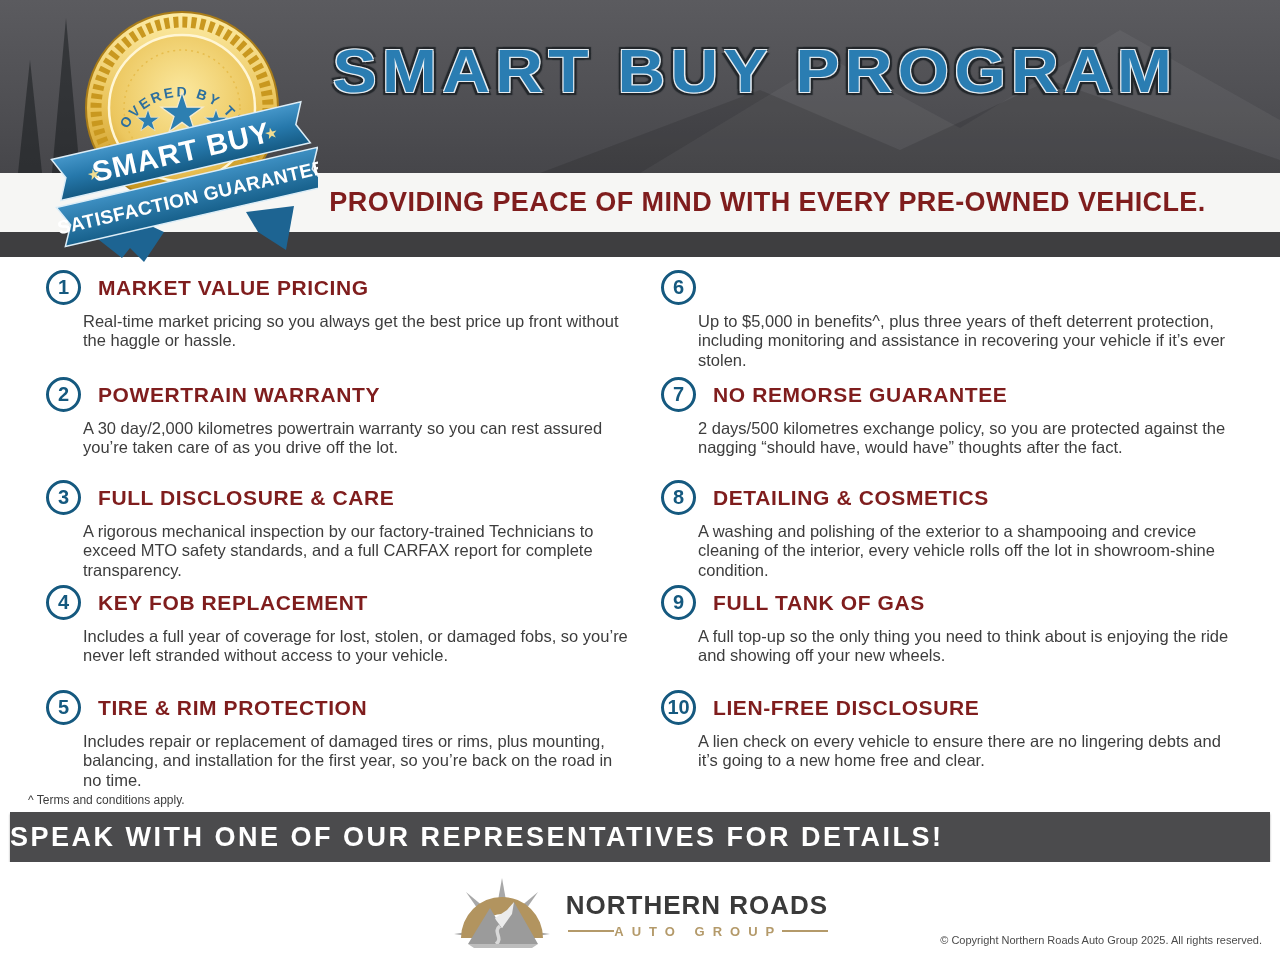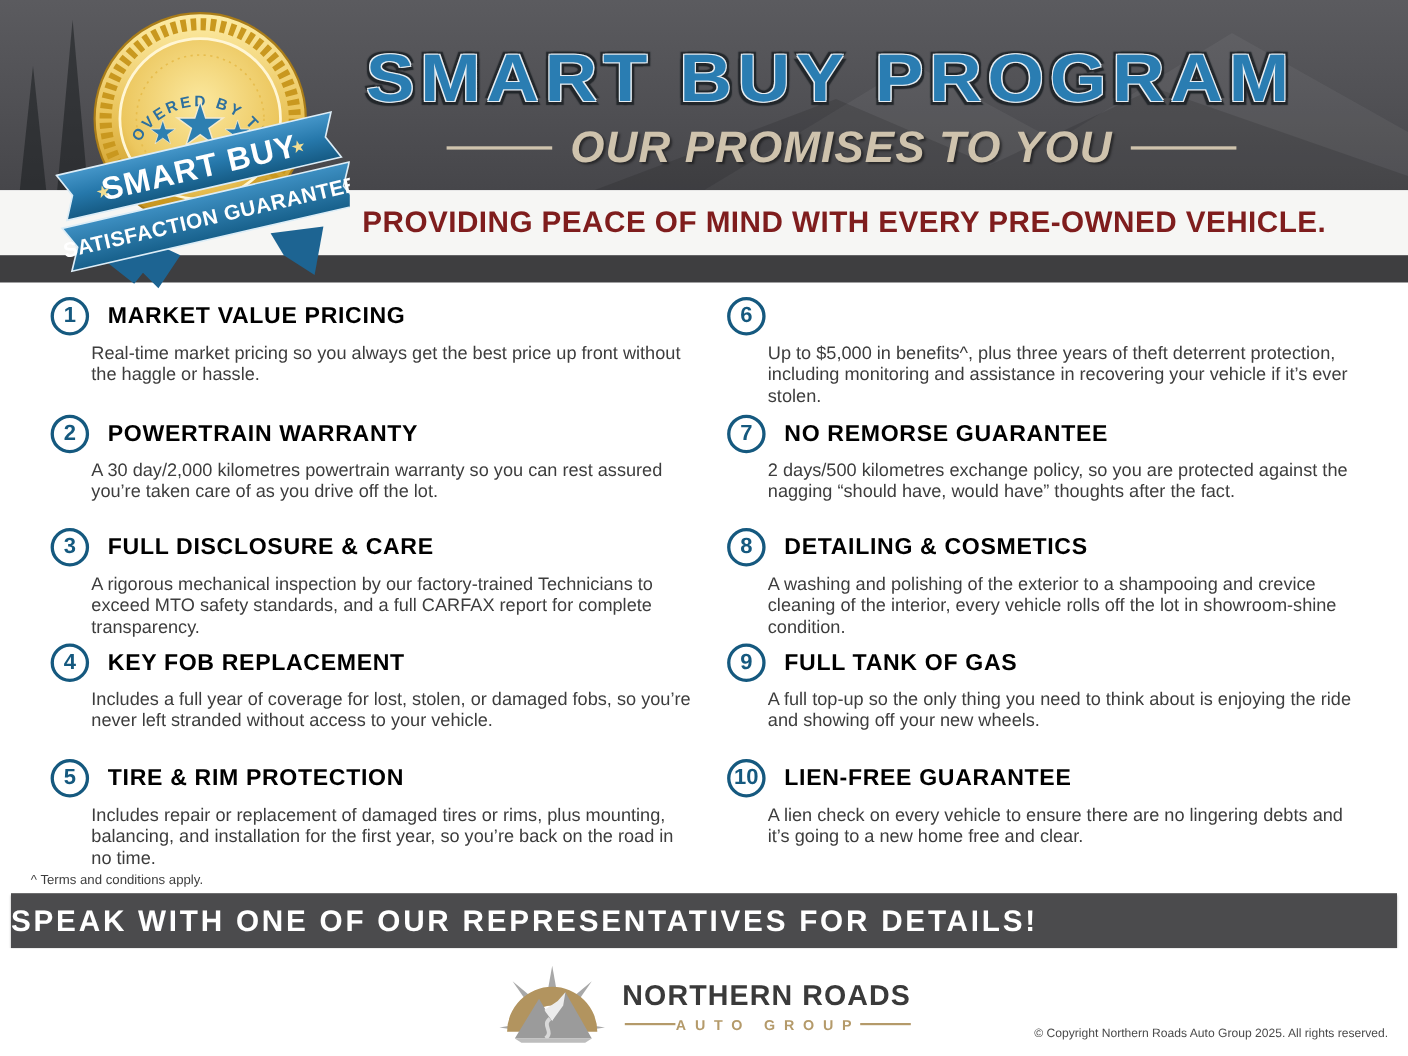--- a/index.html
+++ b/index.html
@@ -31,21 +31,21 @@
 
   
   .content{position:absolute;top:257px;left:0;width:1280px;height:553px;background:#ffffff;}
   .grid{display:grid;grid-template-columns:615px 572px;grid-template-rows:107px 103px 105px 105px auto;
         margin:13px 0 0 46px;}
   .item{padding-top:0;}
   .item-head{display:flex;align-items:center;gap:17px;}
   .num-circle{width:35px;height:35px;border:3px solid #15597f;border-radius:50%;color:#15597f;
               display:flex;align-items:center;justify-content:center;font-size:20px;font-weight:700;
               flex:0 0 35px;}
-  .item-title{font-size:21px;font-weight:700;color:#000000;letter-spacing:.6px;}
+  .item-title{font-size:21px;font-weight:700;color:#7f1d1d;letter-spacing:.6px;}
   .item-body{margin:7px 0 0 37px;font-size:16.5px;line-height:1.18;color:#3d3d3d;max-width:545px;}
   .footnote{position:absolute;left:28px;top:536px;font-size:12px;color:#3d3d3d;}
 
   
   .cta-bar{position:absolute;top:812px;left:10px;width:1260px;height:50px;background:#4b4b4d;
            display:flex;align-items:center;box-shadow:0 2px 2px rgba(0,0,0,.35);}
   .cta-text{color:#ffffff;font-size:27px;font-weight:700;letter-spacing:2.5px;white-space:nowrap;}
 
   
   .footer{position:absolute;top:862px;left:0;width:1280px;height:98px;background:#ffffff;}
@@ -71,25 +71,20 @@
         <polygon points="52,173 66,18 80,173"></polygon>
         <polygon points="95,173 108,55 121,173"></polygon>
         <polygon points="130,173 145,85 160,173"></polygon>
         <polygon points="165,173 176,110 187,173"></polygon>
       </g>
     </svg>
   </div>
 
   <div class="main-title">SMART BUY PROGRAM</div>
 
-  <div class="sub-title">
-    <span class="rule"></span>
-    <span class="sub-text">OUR PROMISES TO YOU</span>
-    <span class="rule"></span>
-  </div>
 
   <div class="band-white">
     <span class="tagline">PROVIDING PEACE OF MIND WITH EVERY PRE-OWNED VEHICLE.</span>
   </div>
   <div class="strip-dark"></div>
 
   <svg class="badge" viewBox="0 0 272 258">
     <defs>
       <linearGradient id="gold1" x1="0" y1="0" x2="0" y2="1">
         <stop offset="0" stop-color="#fdeca6"></stop>
@@ -216,21 +211,21 @@
         <div class="item-head">
           <div class="num-circle">5</div>
           <div class="item-title">TIRE &amp; RIM PROTECTION</div>
         </div>
         <div class="item-body">Includes repair or replacement of damaged tires or rims, plus mounting, balancing, and installation for the first year, so you’re back on the road in no time.</div>
       </div>
 
       <div class="item">
         <div class="item-head">
           <div class="num-circle">10</div>
-          <div class="item-title">LIEN-FREE GUARANTEE</div>
+          <div class="item-title">LIEN-FREE DISCLOSURE</div>
         </div>
         <div class="item-body">A lien check on every vehicle to ensure there are no lingering debts and it’s going to a new home free and clear.</div>
       </div>
 
     </div>
     <div class="footnote">^ Terms and conditions apply.</div>
   </div>
 
   <div class="cta-bar">
     <span class="cta-text">SPEAK WITH ONE OF OUR REPRESENTATIVES FOR DETAILS!</span>

